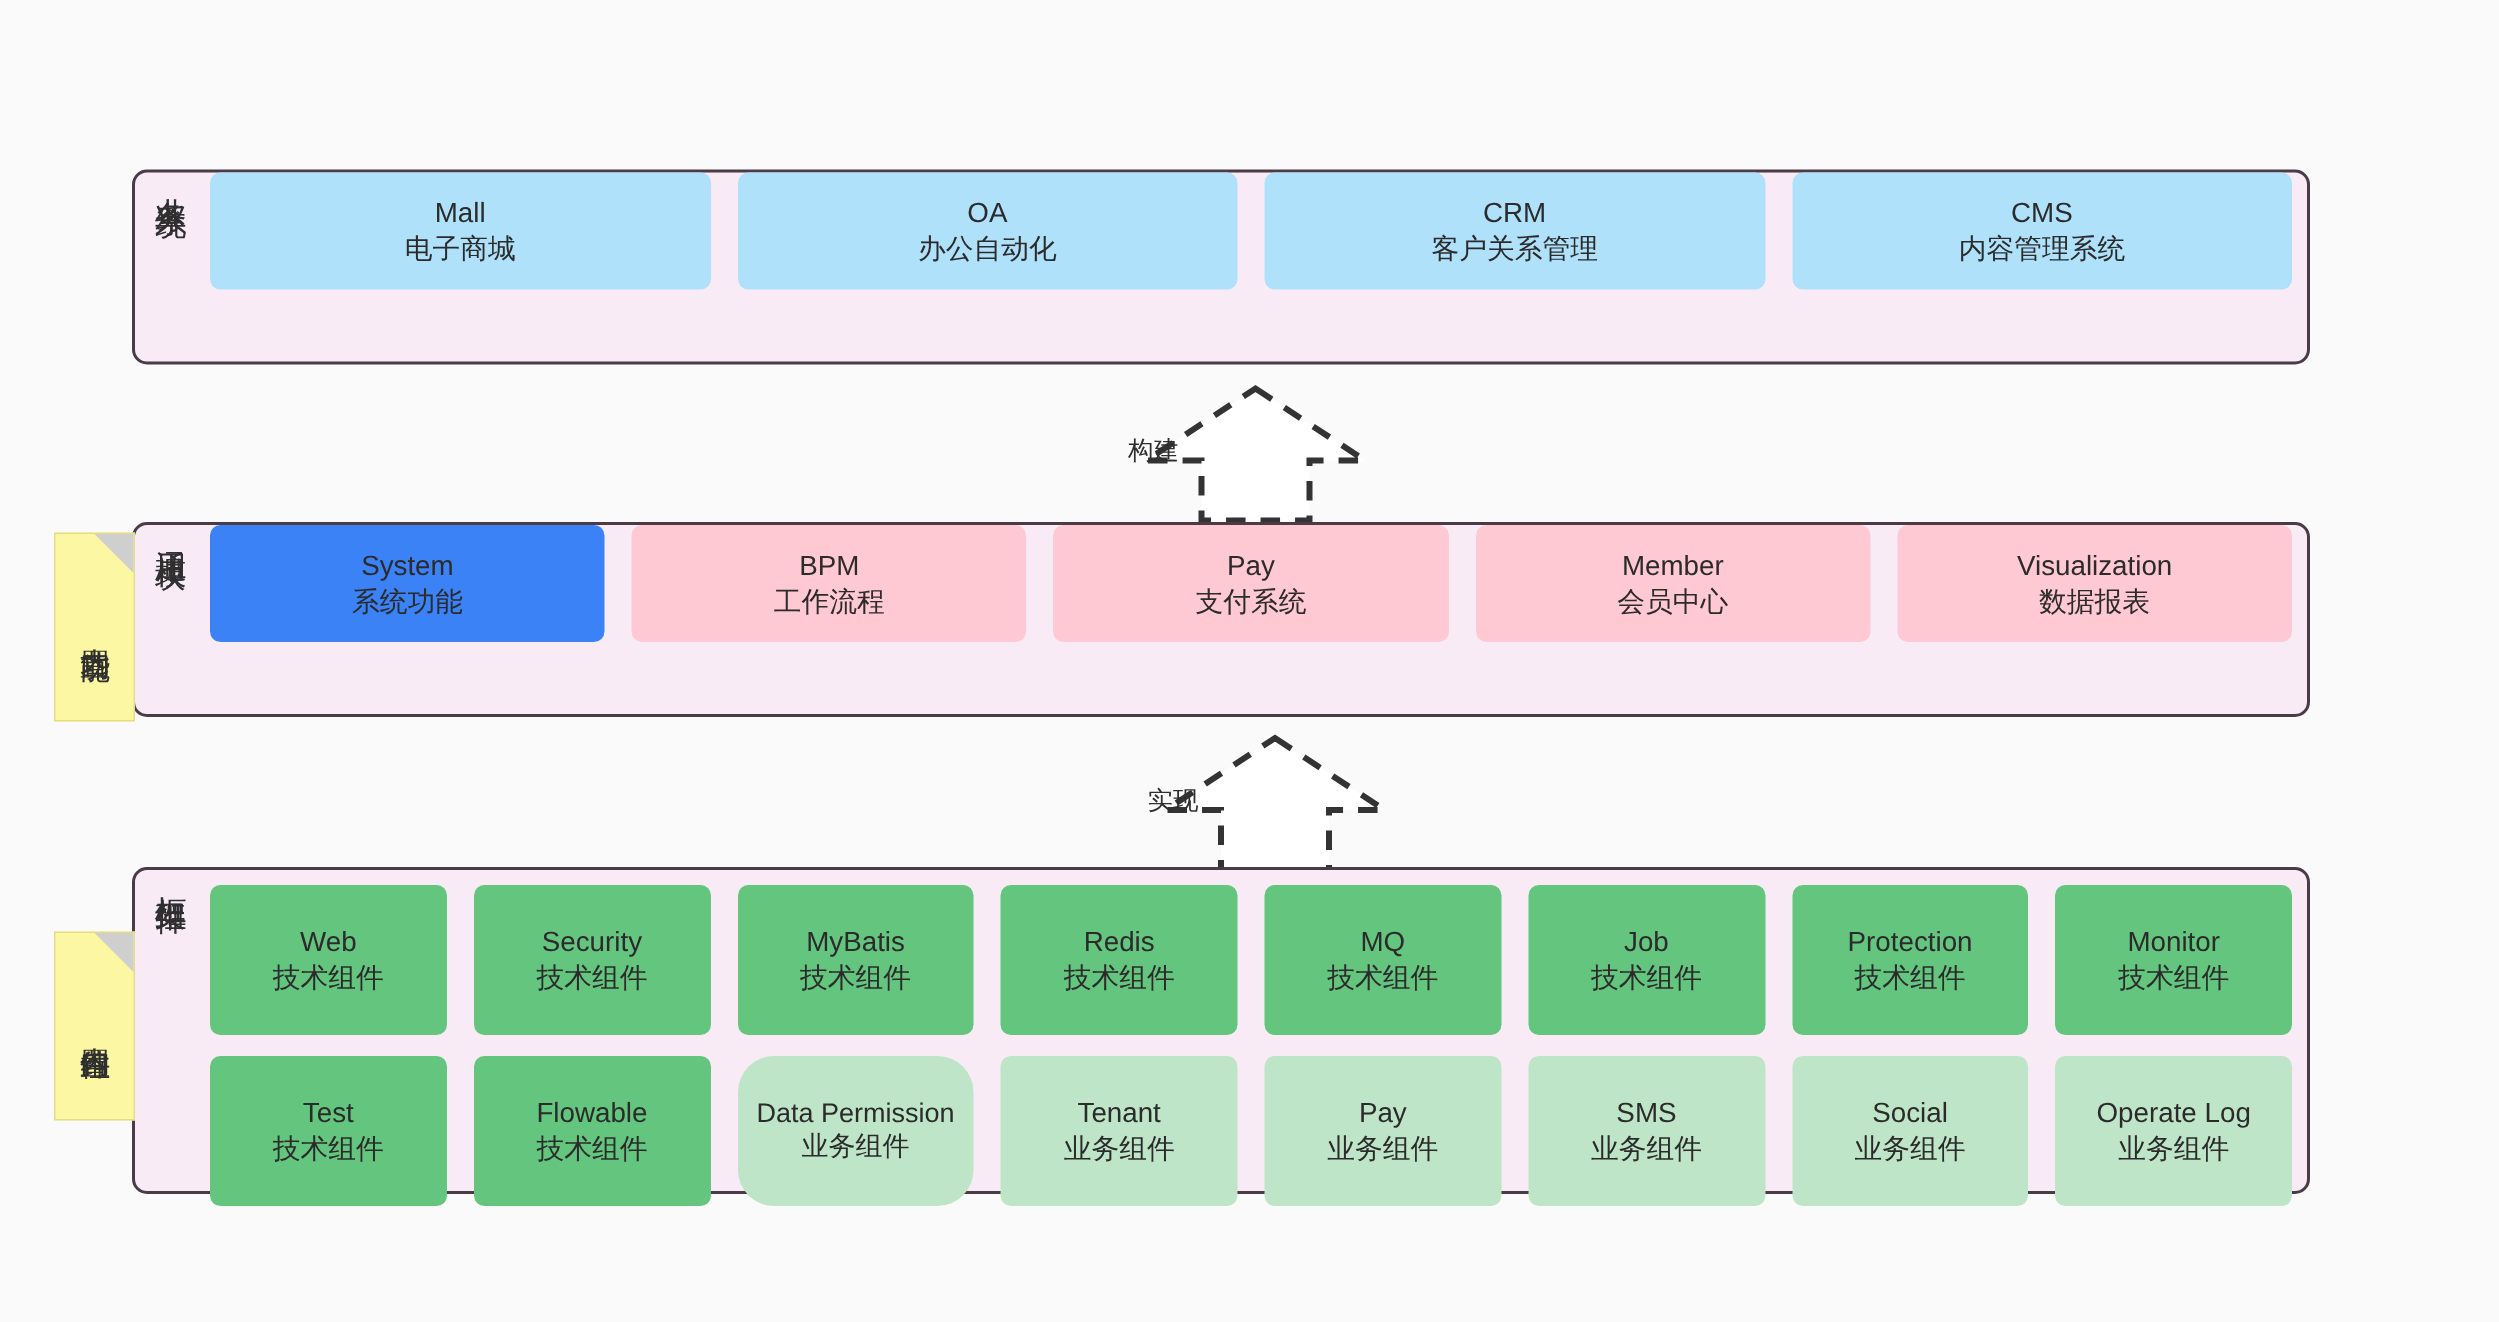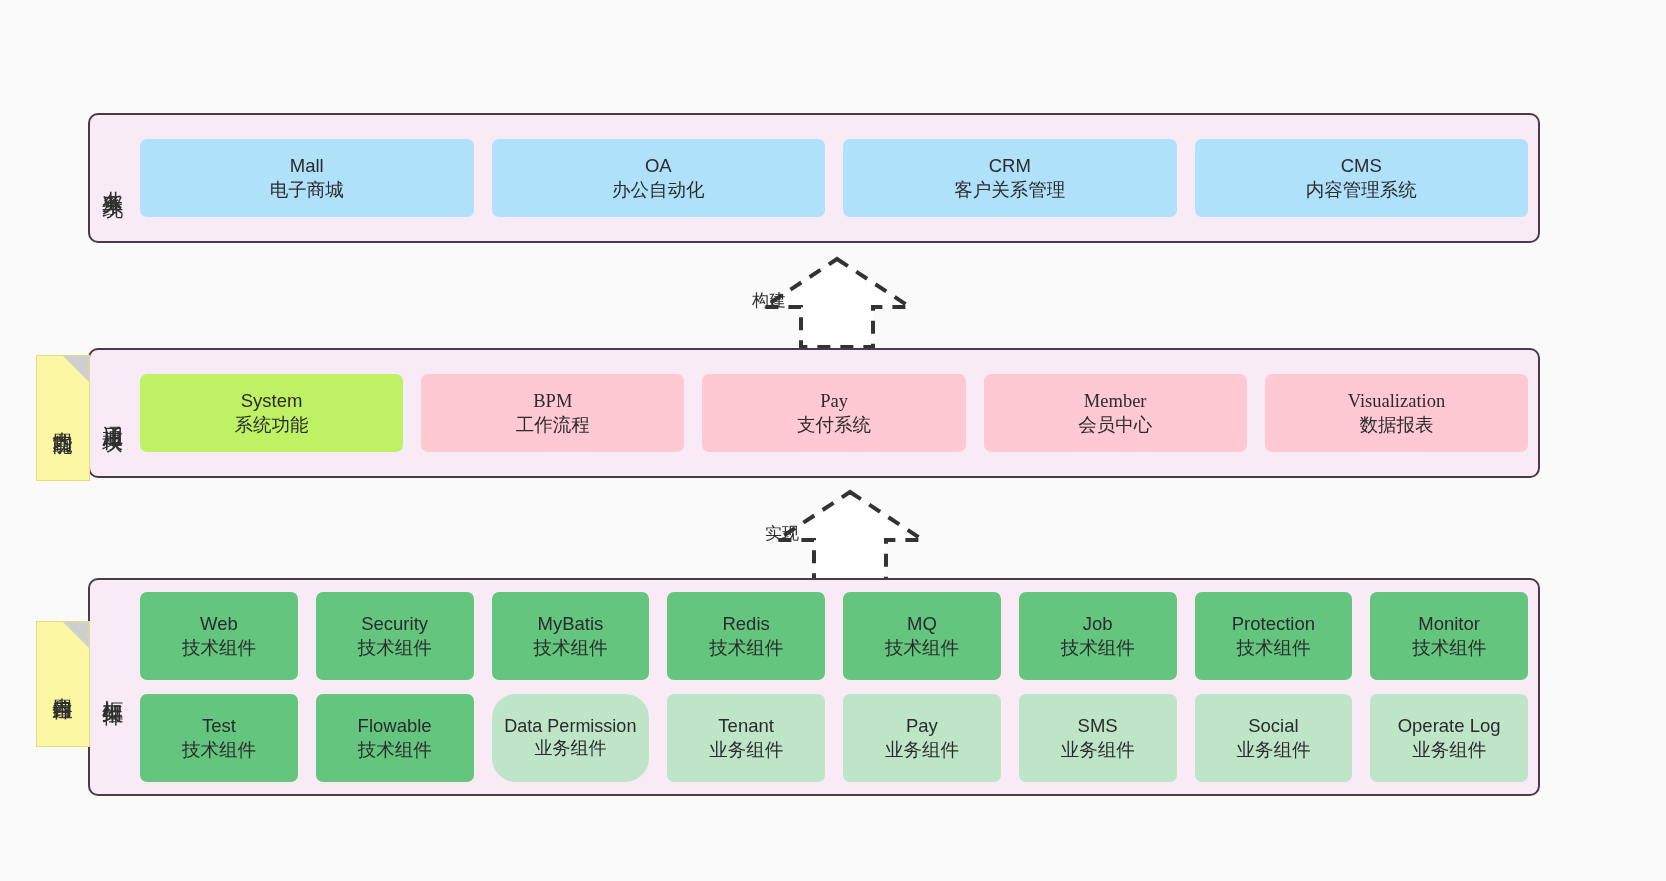--- a/index.html
+++ b/index.html
@@ -22,21 +22,21 @@
   }
 
   
   .layer {
     position: absolute;
     background: #f8ebf5;
     border: 2px solid #4b3b47;
     border-radius: 10px;
     box-sizing: border-box;
     display: flex;
-    align-items: center;
+    align-items: flex-start;
   }
 
   .layer-title {
     width: 46px;
     flex: 0 0 46px;
     display: flex;
     align-items: center;
     justify-content: center;
     font-size: 21px;
     line-height: 1.12;
@@ -82,27 +82,27 @@
   .card .t2 { display: block; }
 
   
   #layer-business { left: 88px; top: 113px; width: 1452px; height: 130px; }
   #layer-business .row { height: 78px; }
   .card.blue { background: #b0e1fb; }
 
   
   #layer-modules { left: 88px; top: 348px; width: 1452px; height: 130px; }
   #layer-modules .row { height: 78px; }
-  .card.red        { background: #bef264; }
-  .card.pink       { background: #ffc9d3; font-family: Liberation Serif, serif; }
+  .card.red        { background: #3b82f6; }
+  .card.pink       { background: #ffc9d3; }
 
   
   #layer-framework { left: 88px; top: 578px; width: 1452px; height: 218px; }
   #layer-framework .layer-body { gap: 14px; padding-top: 10px; padding-bottom: 10px;}
-  #layer-framework .row { height: 88px; }
+  #layer-framework .row { height: 100px; }
   .card.green       { background: #64c57f; }
   .card.lightgreen  { background: #bfe5c8; }
   .card.small { font-size: 18px; line-height: 1.22; border-radius: 24px; }
 
   
   .note {
     position: absolute;
     background: #fbf7a2;
     border: 1px solid #e4dd84;
     box-sizing: border-box;

